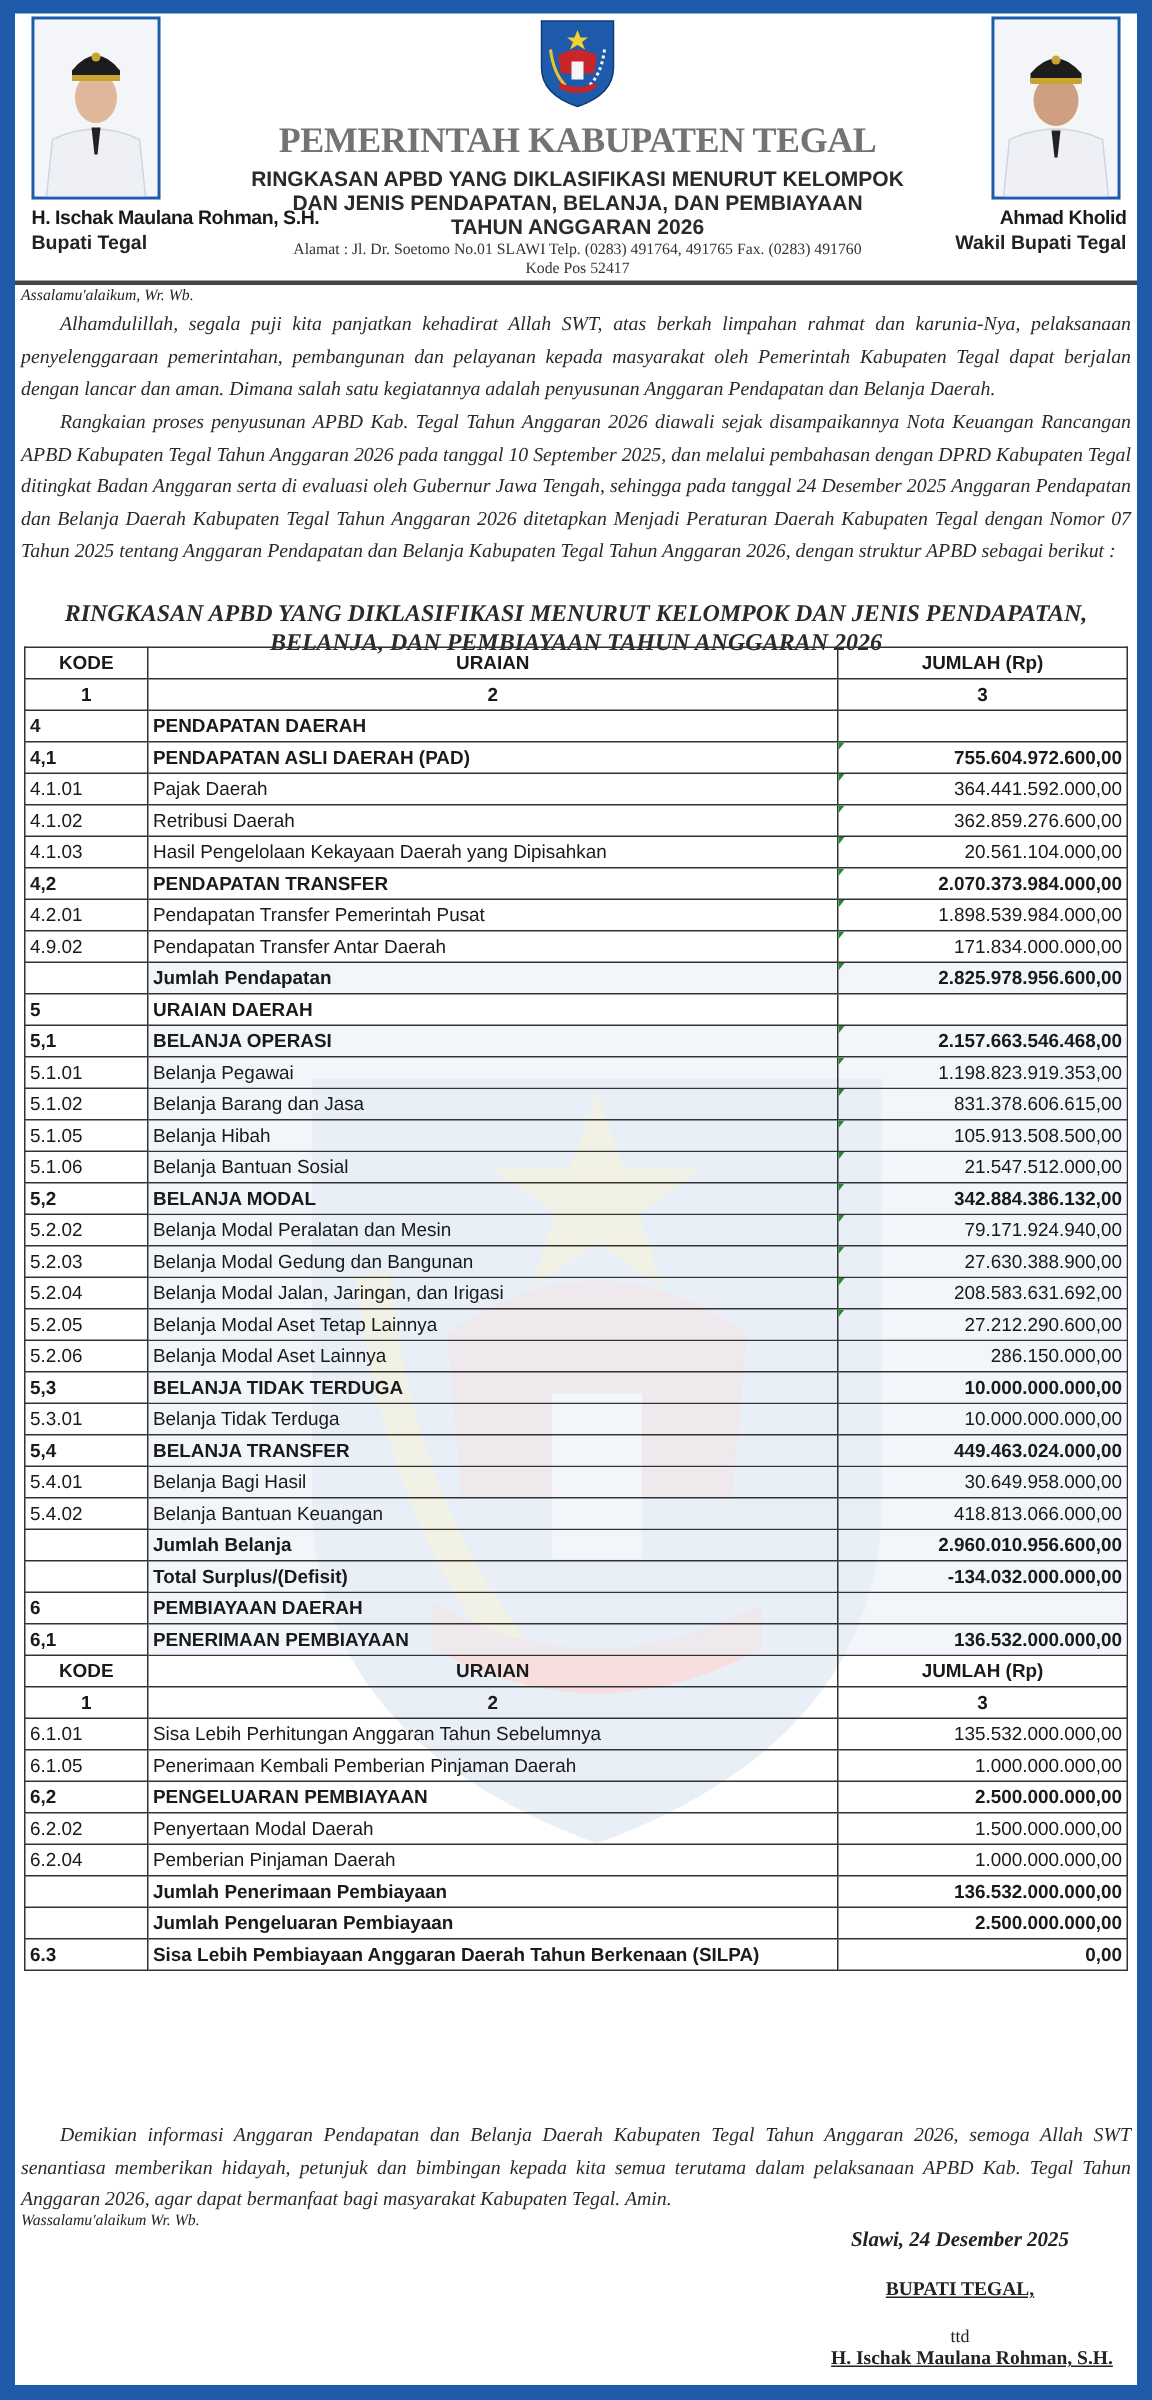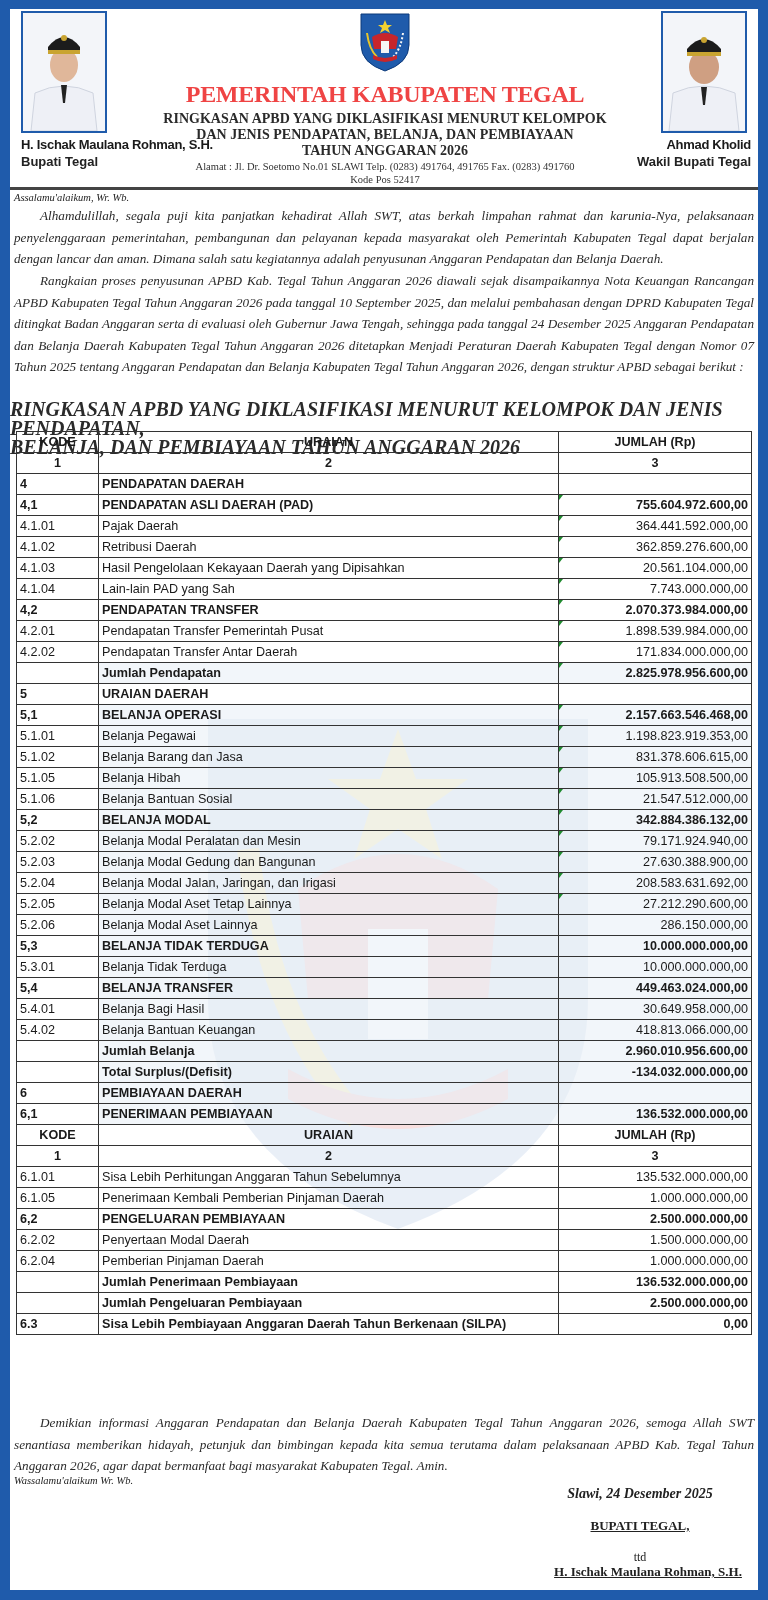--- a/index.html
+++ b/index.html
@@ -20,47 +20,47 @@
     border: 2px solid #1f5bab; background: #f1f3f7; overflow: hidden;
   }
   .photo.left { left: 11px; }
   .photo.right { left: 651px; }
   .photo svg { width: 100%; height: 100%; display: block; }
   .pname { position: absolute; font-weight: bold; font-size: 13px; font-family: "Liberation Sans", sans-serif; letter-spacing: -0.3px; }
   .ptitle { position: absolute; font-weight: bold; font-size: 13px; color: #222; }
   .logo { position: absolute; left: 347px; top: 2px; width: 56px; height: 62px; }
   .h-title {
     position: absolute; left: 110px; width: 530px; top: 72px; text-align: center;
-    font-family: "Liberation Serif", serif; font-weight: bold; font-size: 24px; color: #ef4444;
+    font-family: "Liberation Serif", serif; font-weight: bold; font-size: 24px; color: #737373;
     letter-spacing: -0.3px;
   }
   .h-sub {
     position: absolute; left: 110px; width: 530px; text-align: center;
-    font-family: Liberation Serif, serif; font-weight: bold; font-size: 14px; color: #2a2a2a; line-height: 16px;
+    font-family: Liberation Sans, sans-serif; font-weight: bold; font-size: 14px; color: #2a2a2a; line-height: 16px;
   }
   .h-addr {
     position: absolute; left: 110px; width: 530px; text-align: center;
     font-family: "Liberation Serif", serif; font-size: 10.5px; color: #333; line-height: 14px;
   }
   .rule { position: absolute; left: 0; top: 178px; width: 748px; height: 3px; background: #444; }
 
   
   .salam {
     position: absolute; left: 4px; font-family: "Liberation Serif", serif; font-style: italic;
     font-size: 10.5px; color: #222;
   }
   .para {
     position: absolute; left: 4px; width: 740px;
     font-family: "Liberation Serif", serif; font-style: italic; font-size: 13.2px;
     line-height: 21.5px; color: #2a2a2a; text-align: justify; text-indent: 26px;
   }
   .tbl-title {
-    position: absolute; left: 0; width: 748px; top: 391px; text-align: left;
+    position: absolute; left: 0; width: 748px; top: 391px; text-align: center;
     font-family: "Liberation Serif", serif; font-style: italic; font-weight: bold;
-    font-size: 20px; line-height: 19px; color: #2a2a2a;
+    font-size: 16px; line-height: 19px; color: #2a2a2a;
   }
 
   
   .watermark { position: absolute; left: 178px; top: 690px; width: 420px; height: 540px; opacity: 0.22; pointer-events: none; }
 
   
   table.apbd {
     position: absolute; left: 6px; top: 422px; width: 735px;
     border-collapse: collapse; font-size: 12.6px; table-layout: fixed;
   }
@@ -199,37 +199,32 @@
         <tr class="">
           <td>4.1.02</td>
           <td>Retribusi Daerah</td>
           <td class="num tri">362.859.276.600,00</td>
         </tr>
         <tr class="">
           <td>4.1.03</td>
           <td>Hasil Pengelolaan Kekayaan Daerah yang Dipisahkan</td>
           <td class="num tri">20.561.104.000,00</td>
         </tr>
-        <tr class="">
-          <td>4.1.04</td>
-          <td>Lain-lain PAD yang Sah</td>
-          <td class="num tri">7.743.000.000,00</td>
-        </tr>
         <tr class="b">
           <td>4,2</td>
           <td>PENDAPATAN TRANSFER</td>
           <td class="num tri">2.070.373.984.000,00</td>
         </tr>
         <tr class="">
           <td>4.2.01</td>
           <td>Pendapatan Transfer Pemerintah Pusat</td>
           <td class="num tri">1.898.539.984.000,00</td>
         </tr>
         <tr class="">
-          <td>4.2.02</td>
+          <td>4.9.02</td>
           <td>Pendapatan Transfer Antar Daerah</td>
           <td class="num tri">171.834.000.000,00</td>
         </tr>
         <tr class="b">
           <td></td>
           <td class="shade">Jumlah Pendapatan</td>
           <td class="num tri shade">2.825.978.956.600,00</td>
         </tr>
         <tr class="b">
           <td>5</td>

